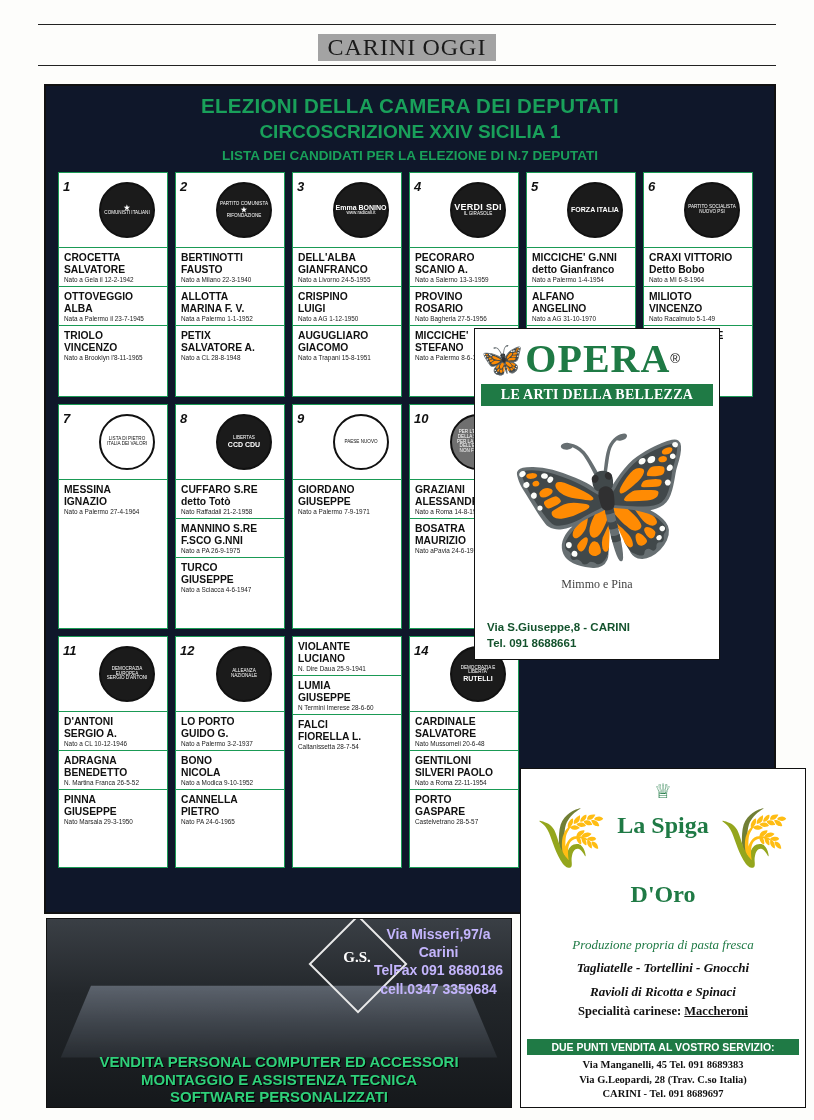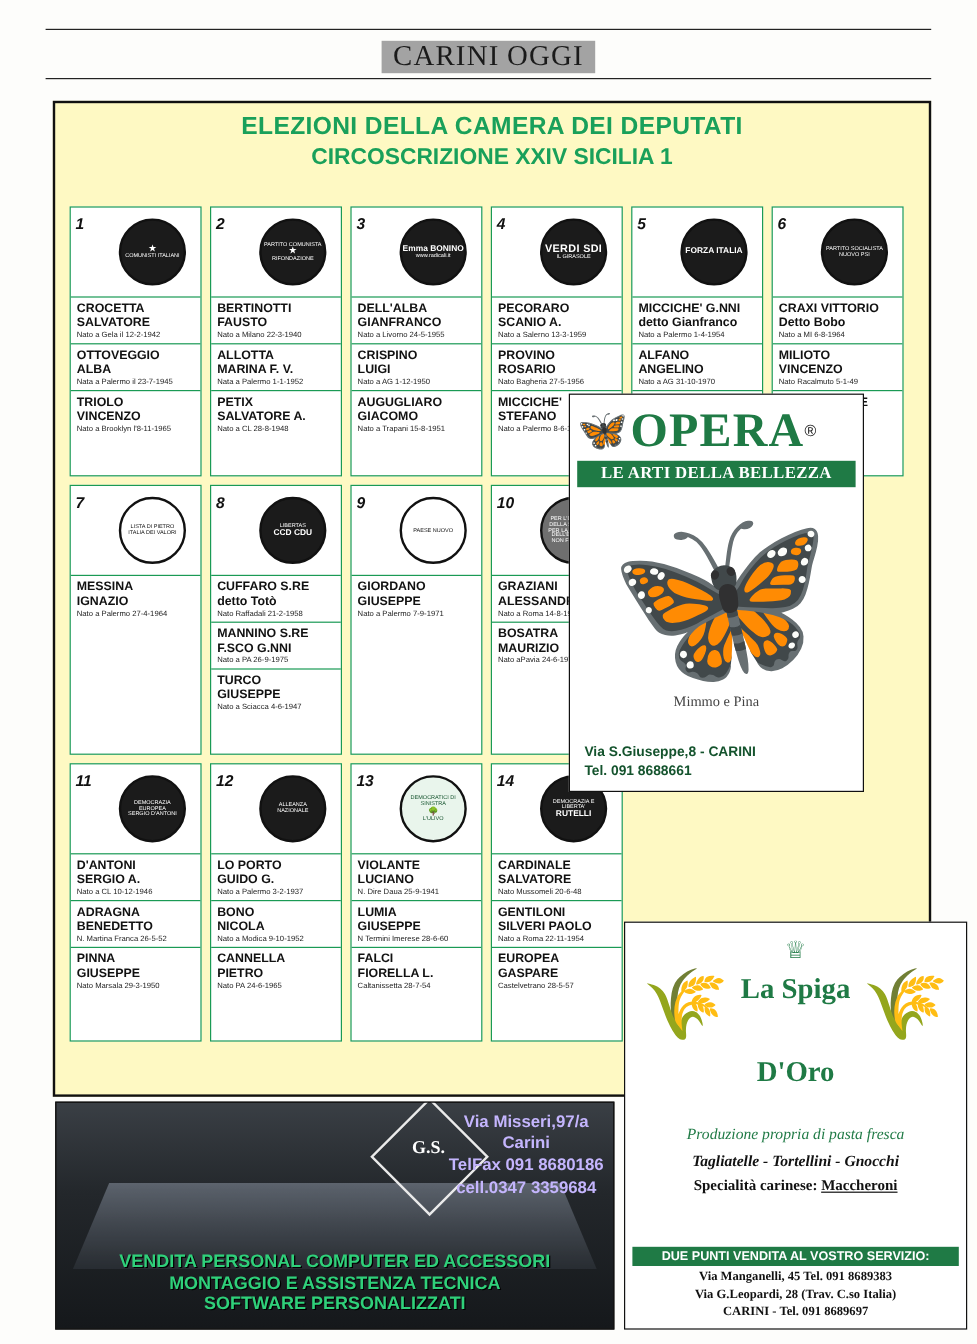--- a/index.html
+++ b/index.html
@@ -30,21 +30,21 @@
     font-size:21px;letter-spacing:1px;color:#1a1a1a;
     font-variant:small-caps;
     display:inline-block;
     background:#a3a3a3;padding:0 10px;
   }
   .masthead-title .big{font-size:24px;}
 
   
   .frame{
     position:absolute;left:44px;top:84px;width:728px;height:826px;
-    border:2px solid #111;background:#fef9c3;
+    border:2px solid #111;background:#0f172a;
   }
   .headings{text-align:center;padding-top:8px;}
   .h1{
     color:#19a05a;font-weight:bold;font-size:20.5px;letter-spacing:.3px;
     font-family:"Liberation Sans", sans-serif;
   }
   .h2{
     color:#19a05a;font-weight:bold;font-size:19px;margin-top:3px;
   }
   .h3{
@@ -200,21 +200,21 @@
   }
   .gs-gs{
     position:absolute;left:292px;top:30px;width:36px;text-align:center;
     color:#fff;font-weight:bold;font-size:15px;font-family:"Liberation Serif", serif;
   }
   .gs-contact{
     position:absolute;right:8px;top:6px;text-align:center;color:#c4b5fd;
     font-weight:bold;font-size:14px;line-height:1.3;
   }
   .gs-bottom{
-    position:absolute;left:0;right:0;bottom:12px;text-align:center;
+    position:absolute;left:0;right:0;bottom:2px;text-align:center;
     color:#2fd07a;font-weight:bold;font-size:15px;line-height:1.15;
     text-shadow:1px 1px 0 #000;font-family:"Liberation Sans", sans-serif;
   }
 </style>
 </head>
 <body>
 
 <div class="page">
 
   <div class="masthead">
@@ -223,20 +223,21 @@
       <span class="big">CARINI</span>
       <span class="big">OGGI</span>
     </div>
     <div class="rule2"></div>
   </div>
 
   <div class="frame">
     <div class="headings">
       <div class="h1">ELEZIONI DELLA CAMERA DEI DEPUTATI</div>
       <div class="h2">CIRCOSCRIZIONE XXIV SICILIA 1</div>
+      <div class="h3">LISTA DEI CANDIDATI PER LA ELEZIONE DI N.7 DEPUTATI</div>
     </div>
 
     <div class="cards">
 
       <div class="row">
         <div class="card r1">
           <div class="symbol-area">
             <div class="num">1</div>
             <div class="sym dark">
               <span class="mid">★</span>
@@ -504,28 +505,20 @@
             <div class="cborn">Nato a Modica 9-10-1952</div>
           </div>
           <div class="cand">
             <div class="cname">CANNELLA</div>
             <div class="cname">PIETRO</div>
             <div class="cborn">Nato PA  24-6-1965</div>
           </div>
         </div>
 
         <div class="card r3">
-          <div class="symbol-area">
-            <div class="num">13</div>
-            <div class="sym green">
-              <span class="tiny">DEMOCRATICI DI SINISTRA</span>
-              <span class="mid">🌳</span>
-              <span class="tiny">L'ULIVO</span>
-            </div>
-          </div>
           <div class="cand">
             <div class="cname">VIOLANTE</div>
             <div class="cname">LUCIANO</div>
             <div class="cborn">N. Dire Daua 25-9-1941</div>
           </div>
           <div class="cand">
             <div class="cname">LUMIA</div>
             <div class="cname">GIUSEPPE</div>
             <div class="cborn">N Termini Imerese 28-6-60</div>
           </div>
@@ -548,21 +541,21 @@
             <div class="cname">CARDINALE</div>
             <div class="cname">SALVATORE</div>
             <div class="cborn">Nato Mussomeli 20-6-48</div>
           </div>
           <div class="cand">
             <div class="cname">GENTILONI</div>
             <div class="cname">SILVERI PAOLO</div>
             <div class="cborn">Nato a Roma 22-11-1954</div>
           </div>
           <div class="cand">
-            <div class="cname">EUROPEA</div>
+            <div class="cname">PORTO</div>
             <div class="cname">GASPARE</div>
             <div class="cborn">Castelvetrano 28-5-57</div>
           </div>
         </div>
       </div>
 
     </div>
   </div>
 
   <div class="ad-opera">
@@ -579,20 +572,21 @@
   </div>
 
   <div class="ad-spiga">
     <div class="crown">♕</div>
     <div class="wreath-l">🌾</div>
     <div class="wreath-r">🌾</div>
     <div class="spiga-title">La Spiga</div>
     <div class="spiga-title">D'Oro</div>
     <div class="spiga-script">Produzione propria di pasta fresca</div>
     <div class="spiga-list">Tagliatelle - Tortellini -  Gnocchi</div>
+    <div class="spiga-list">Ravioli di Ricotta e Spinaci</div>
     <div class="spiga-spec">
       <span>Specialità carinese:</span>
       <u>Maccheroni</u>
     </div>
     <div class="spiga-bar">DUE PUNTI VENDITA AL VOSTRO SERVIZIO:</div>
     <div class="spiga-addr">
       <div>Via Manganelli, 45 Tel. 091 8689383</div>
       <div>Via G.Leopardi, 28 (Trav. C.so Italia)</div>
       <div>CARINI  -  Tel. 091 8689697</div>
     </div>

